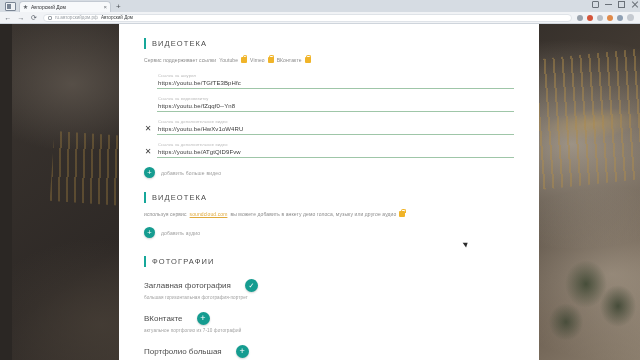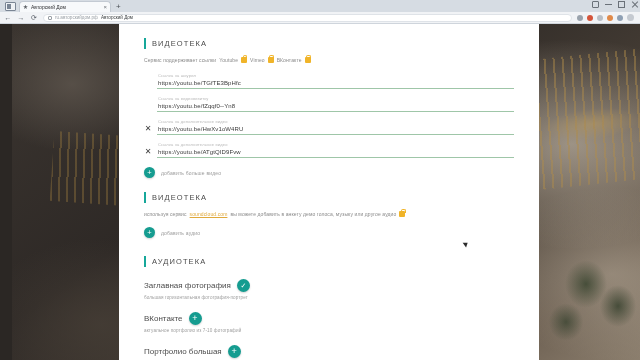--- a/index.html
+++ b/index.html
@@ -181,21 +181,21 @@
     display: flex; align-items: center; justify-content: center;
     font-size: 9px; line-height: 1; flex: 0 0 13px;
     font-weight: 300; box-shadow: 0 1px 2px rgba(0,0,0,0.18);
   }
   .circle-btn.small { width: 11px; height: 11px; flex: 0 0 11px; font-size: 7.5px; }
   .circle-btn.check { font-size: 7px; }
   .act-label { font-size: 5px; color: #9a9a9a; letter-spacing: 0.2px; }
 
   
   .photo-item { margin-top: 12px; }
-  .photo-title-row { display: flex; align-items: center; gap: 6px; }
+  .photo-title-row { display: flex; align-items: center; gap: 14px; }
   .photo-title { font-size: 8px; color: #4d4d4d; font-weight: 400; }
   .photo-desc { font-size: 4.6px; color: #a0a0a0; margin-top: 3px; letter-spacing: 0.1px; }
 
   
   .pg-scroll {
     position: absolute; right: 0; top: 0; width: 6px; height: 336px;
     background: #f1f1f1;
   }
   .pg-thumb {
     position: absolute; right: 0; top: 70px; width: 6px; height: 95px;
@@ -325,21 +325,21 @@
           <span>вы можете добавить в анкету демо голоса, музыку или другое аудио</span>
           <span class="lock"></span>
         </div>
         <div class="act-row" style="margin-top:4px">
           <span class="circle-btn small">+</span>
           <span class="act-label">добавить аудио</span>
         </div>
 
         <div class="sec-head" style="margin-top:18px">
           <span class="sec-bar"></span>
-          <span class="sec-title">АУДИОТЕКА</span>
+          <span class="sec-title">ФОТОГРАФИИ</span>
         </div>
 
         <div class="photo-item">
           <div class="photo-title-row">
             <span class="photo-title">Заглавная фотография</span>
             <span class="circle-btn check">✓</span>
           </div>
           <div class="photo-desc">большая горизонтальная фотография-портрет</div>
         </div>
 

